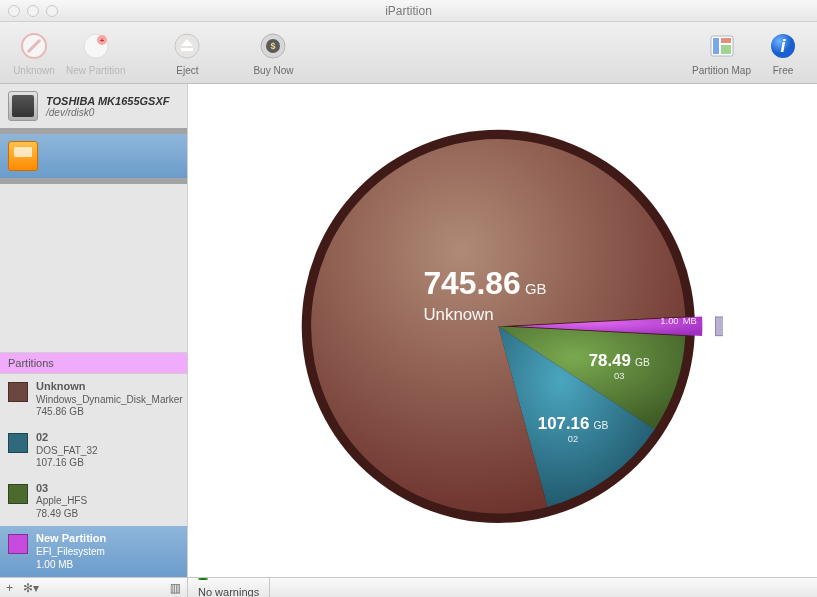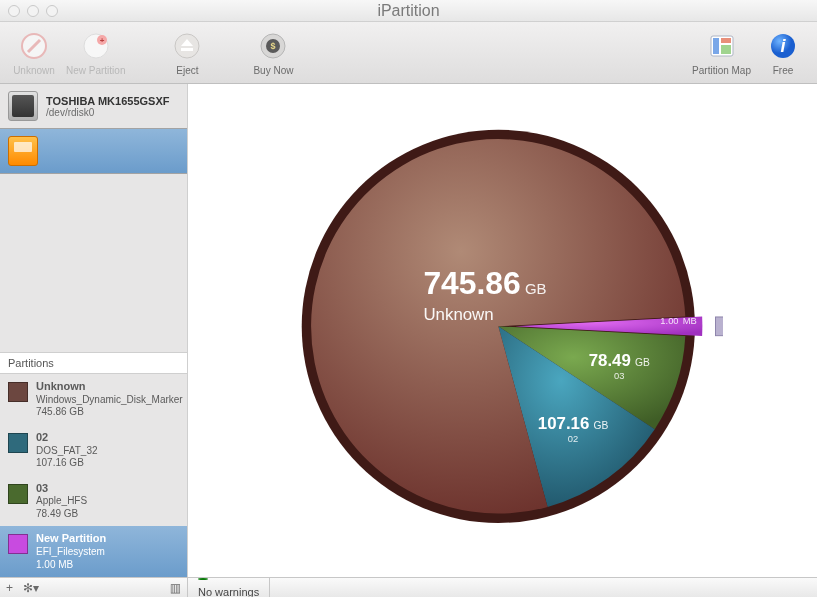--- a/index.html
+++ b/index.html
@@ -1,48 +1,48 @@
 <!DOCTYPE html>
 <html><head>
 <meta charset="utf-8">
 <style>
 * { margin: 0; padding: 0; box-sizing: border-box; font-family: "Lucida Grande", "Helvetica Neue", Arial, sans-serif; }
 html, body { width: 817px; height: 597px; overflow: hidden; background: #ececec; }
 
 .titlebar { height: 22px; display: flex; align-items: center; padding: 0 8px; background: linear-gradient(#f7f7f7, #e7e7e7); border-bottom: 1px solid #d0d0d0; }
 .traffic { display: flex; gap: 7px; }
 .traffic span { width: 12px; height: 12px; border-radius: 50%; background: #f3f3f3; border: 1px solid #c9c9c9; }
-.title { flex: 1; text-align: center; font-size: 16px; color: #7a7a7a; }
+.title { flex: 1; text-align: center; font-size: 12px; color: #7a7a7a; }
 
 .toolbar { height: 62px; background: linear-gradient(#f1f0f0, #dedddd); border-bottom: 1px solid #bfbfbf; display: flex; align-items: center; padding: 2px 6px 0; }
 .tool { display: flex; flex-direction: column; align-items: center; justify-content: flex-start; min-width: 56px; gap: 4px; padding: 0 4px; }
 .tool .icon { width: 30px; height: 30px; display: flex; align-items: center; justify-content: center; }
 .tool .label { font-size: 10px; color: #6b6b6b; white-space: nowrap; }
 .tool.disabled .label { color: #b8b8b8; }
 .spacer { flex: 1; }
 
 .body { display: flex; height: calc(597px - 22px - 62px - 20px); }
 .sidebar { width: 188px; background: #e7e6e6; display: flex; flex-direction: column; border-right: 1px solid #cfcfcf; }
 
 .disks { }
-.disk-row { display: flex; gap: 8px; padding: 7px 8px; align-items: center; border-bottom: 1px solid #a3a3a3; }
+.disk-row { display: flex; gap: 8px; padding: 7px 8px; align-items: center; border-bottom: 6px solid #a3a3a3; font-style: italic; }
 .disk-row.selected { background: linear-gradient(#8fb6da, #6b9ccb); }
 .disk-icon { width: 30px; height: 30px; border-radius: 3px; flex-shrink: 0; }
 .disk-icon.hdd { background: linear-gradient(#e2e2e2, #b0b0b0); border: 1px solid #999; position: relative; }
 .disk-icon.hdd::after { content:""; position:absolute; inset:3px; background: linear-gradient(#555,#333); border-radius:2px; }
 .disk-icon.ext { background: linear-gradient(#ffc14a, #ff8a00); border: 1px solid #cc6e00; position:relative; }
 .disk-icon.ext::after { content:""; position:absolute; left:5px; right:5px; top:5px; height:10px; background: rgba(255,255,255,.7); border-radius:1px; }
 .disk-text .name { font-size: 11px; font-weight: bold; color: #333; }
 .disk-text .dev { font-size: 10px; color: #6b6b6b; }
 .disk-row.selected .name { color: #fff; }
 .disk-row.selected .dev { color: #dfeaf5; }
 
 .disk-space { flex: 1; }
 
-.parts-header { font-size: 11px; color: #555; padding: 4px 8px; background: #ffffff; border-top: 1px solid #cfcfcf; border-bottom: 1px solid #cfcfcf; }
+.parts-header { font-size: 11px; color: #555; padding: 4px 8px; background: #f0abfc; border-top: 1px solid #cfcfcf; border-bottom: 1px solid #cfcfcf; }
 .parts { }
 .part-row { display: flex; gap: 8px; padding: 6px 8px; align-items: flex-start; font-size: 10px; color: #5a5a5a; }
 .part-row .swatch { width: 20px; height: 20px; border: 1px solid rgba(0,0,0,.35); margin-top: 2px; flex-shrink: 0; }
 .part-row.selected { background: linear-gradient(#8fb6da, #6b9ccb); color: #fff; }
 .part-row .pt-text > div:first-child { font-weight: bold; font-size: 11px; }
 .part-row .pt-text > div { line-height: 1.25; }
 
 .main { flex: 1; background: #fff; position: relative; overflow: hidden; }
 .chart-wrap { position:absolute; inset:0; display:flex; align-items:center; justify-content:center; }
 svg.pie { width: 440px; height: 440px; }

